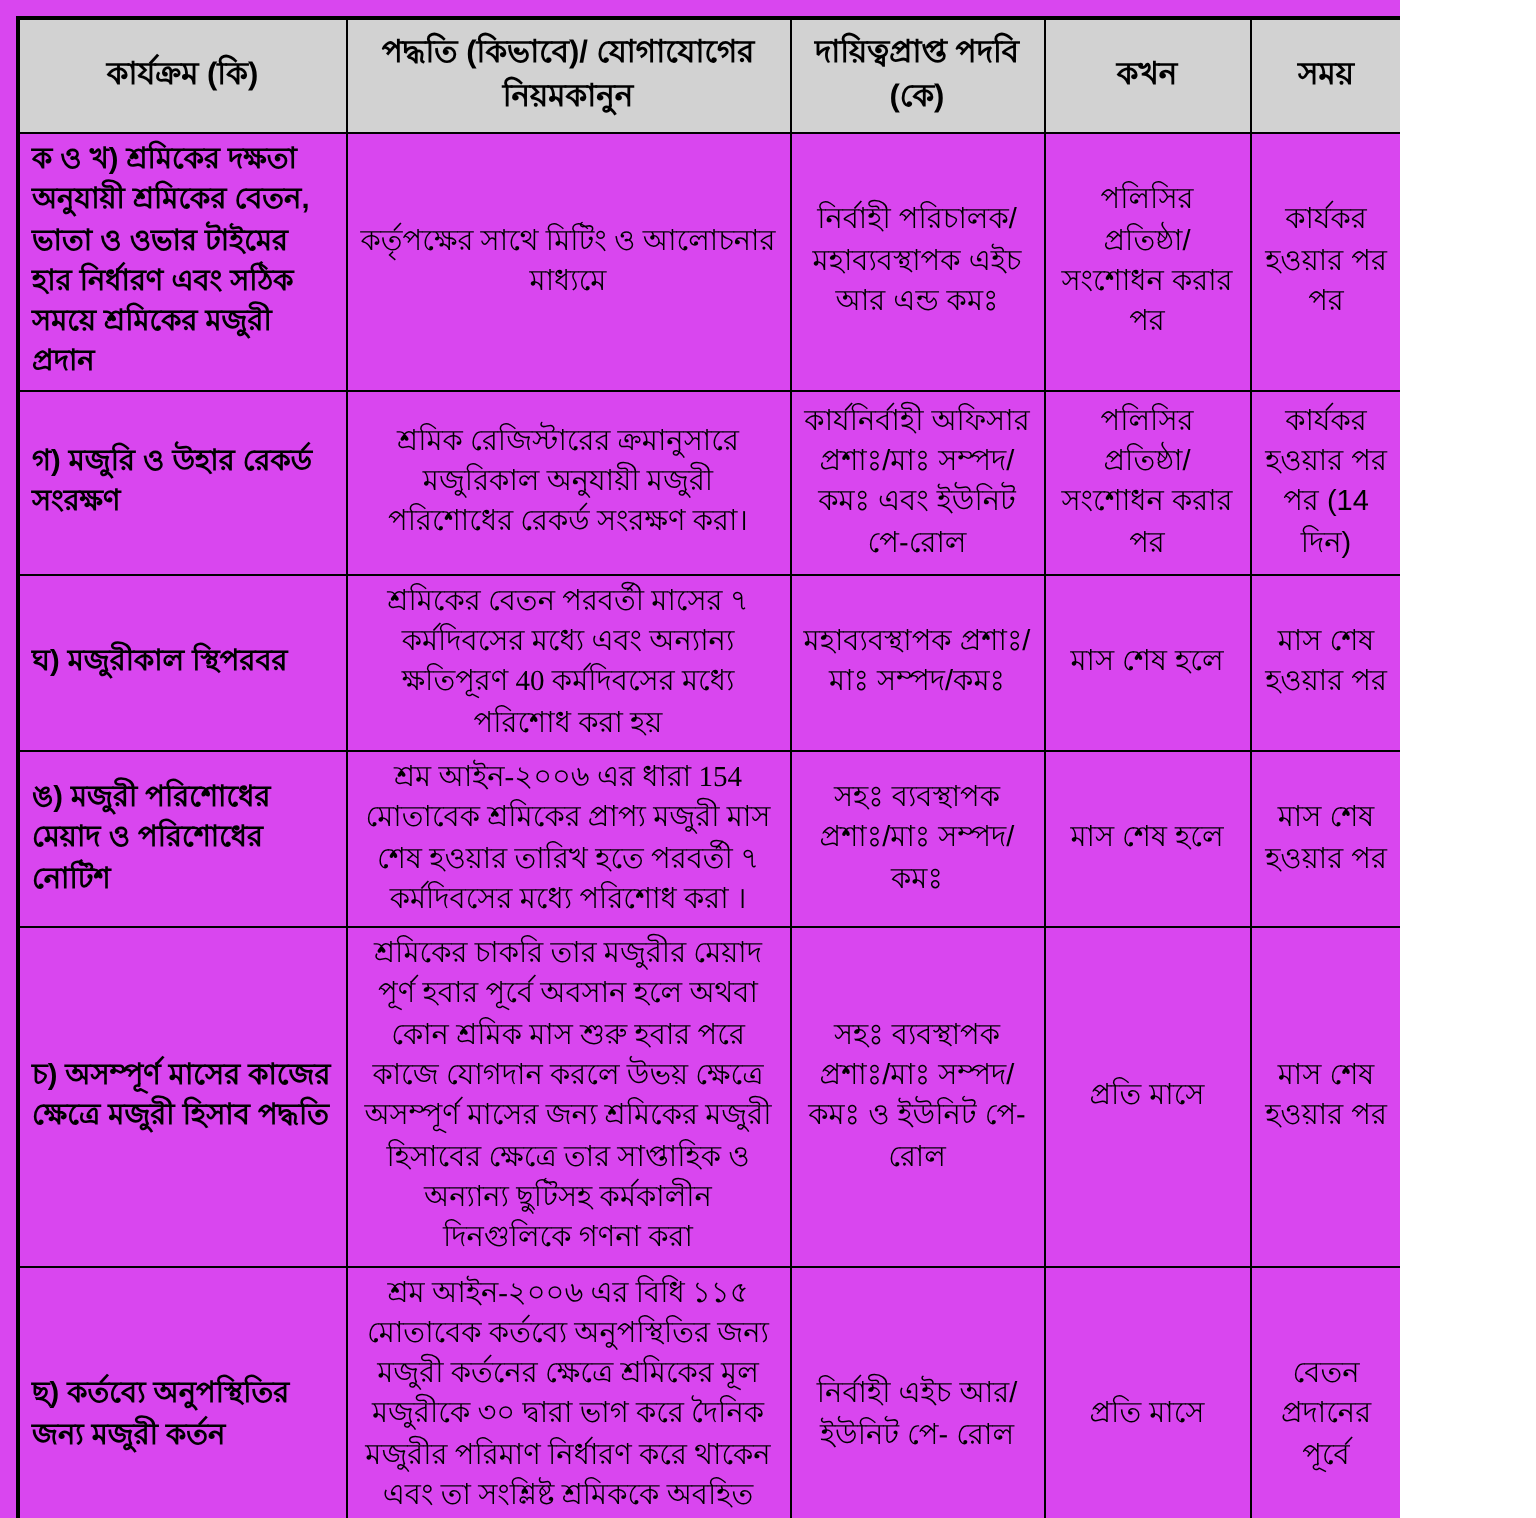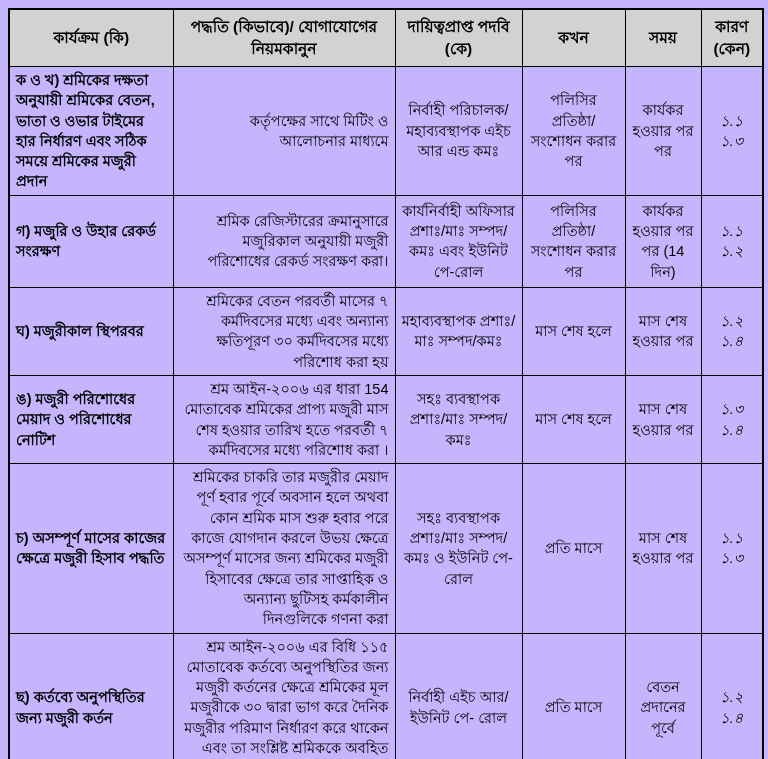--- a/index.html
+++ b/index.html
@@ -3,23 +3,23 @@
 <meta charset="utf-8">
 <style>
   html, body {
     margin: 0;
     padding: 0;
     background: #ffffff;
     font-family: "Liberation Sans", "DejaVu Sans", sans-serif;
   }
   .page {
     position: relative;
-    width: 768px;
+    width: 700px;
     height: 759px;
-    background: #c4b5fd;
+    background: #d946ef;
     overflow: hidden;
   }
   table.doc-table {
     position: absolute;
     left: 8px;
     top: 8px;
     width: 754px;
     border-collapse: collapse;
     table-layout: fixed;
     border: 2px solid #000000;
@@ -40,21 +40,22 @@
     font-weight: bold;
     text-align: center;
     font-size: 15.5px;
     height: 50px;
   }
   td.c-activity {
     font-weight: bold;
     text-align: left;
   }
   td.c-method {
-    text-align: right;
+    text-align: center;
+    font-family: Liberation Serif, serif;
   }
   td.c-designation,
   td.c-when,
   td.c-time,
   td.c-reason {
     text-align: center;
   }
   td.c-reason {
     white-space: pre-line;
     font-style: italic;
@@ -103,21 +104,21 @@
         <td class="c-activity">গ) মজুরি ও উহার রেকর্ড সংরক্ষণ</td>
         <td class="c-method">শ্রমিক রেজিস্টারের ক্রমানুসারে মজুরিকাল অনুযায়ী মজুরী পরিশোধের রেকর্ড সংরক্ষণ করা।</td>
         <td class="c-designation">কার্যনির্বাহী অফিসার প্রশাঃ/মাঃ সম্পদ/কমঃ এবং ইউনিট পে-রোল</td>
         <td class="c-when">পলিসির প্রতিষ্ঠা/ সংশোধন করার পর</td>
         <td class="c-time">কার্যকর হওয়ার পর পর (14 দিন)</td>
         <td class="c-reason">১.১
 ১.২</td>
       </tr>
       <tr class="r3">
         <td class="c-activity">ঘ) মজুরীকাল স্থিপরবর</td>
-        <td class="c-method">শ্রমিকের বেতন পরবর্তী মাসের ৭ কর্মদিবসের মধ্যে এবং অন্যান্য ক্ষতিপূরণ ৩০ কর্মদিবসের মধ্যে পরিশোধ করা হয়</td>
+        <td class="c-method">শ্রমিকের বেতন পরবর্তী মাসের ৭ কর্মদিবসের মধ্যে এবং অন্যান্য ক্ষতিপূরণ 40 কর্মদিবসের মধ্যে পরিশোধ করা হয়</td>
         <td class="c-designation">মহাব্যবস্থাপক প্রশাঃ/মাঃ সম্পদ/কমঃ</td>
         <td class="c-when">মাস শেষ হলে</td>
         <td class="c-time">মাস শেষ হওয়ার পর</td>
         <td class="c-reason">১.২
 ১.৪</td>
       </tr>
       <tr class="r4">
         <td class="c-activity">ঙ) মজুরী পরিশোধের মেয়াদ ও পরিশোধের নোটিশ</td>
         <td class="c-method">শ্রম আইন-২০০৬ এর ধারা 154 মোতাবেক শ্রমিকের প্রাপ্য মজুরী মাস শেষ হওয়ার তারিখ হতে পরবর্তী ৭ কর্মদিবসের মধ্যে পরিশোধ করা ।</td>
         <td class="c-designation">সহঃ ব্যবস্থাপক প্রশাঃ/মাঃ সম্পদ/কমঃ</td>

